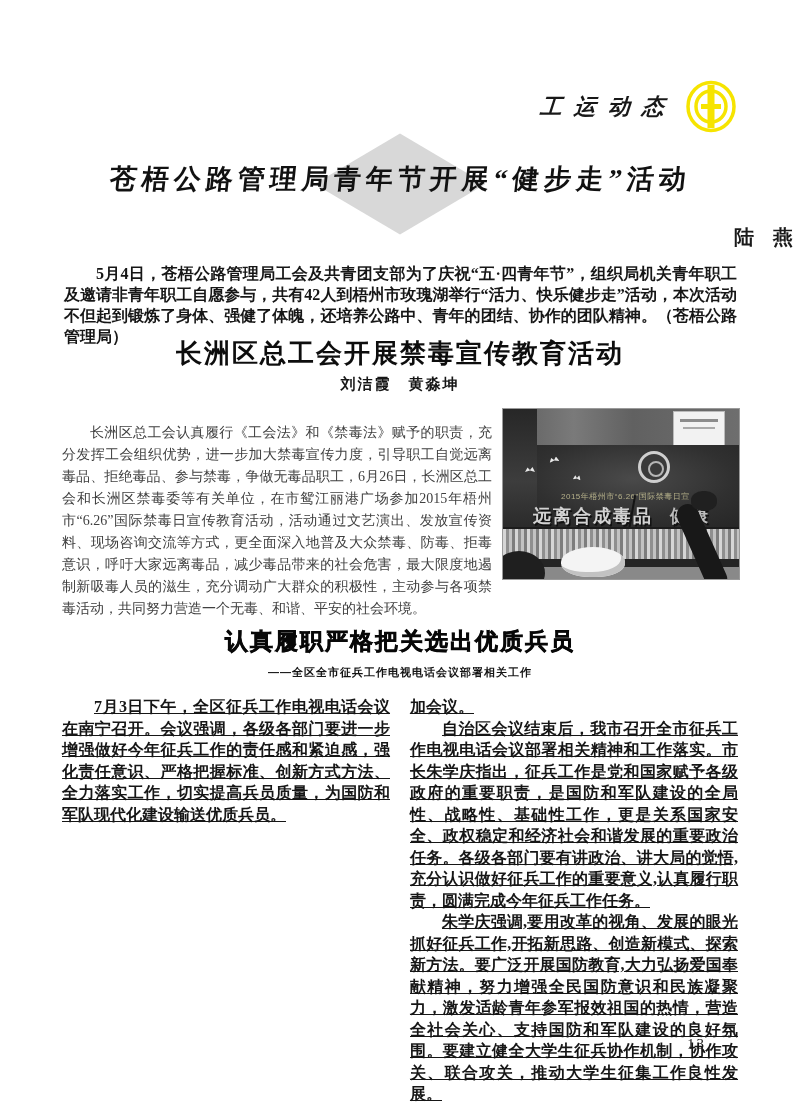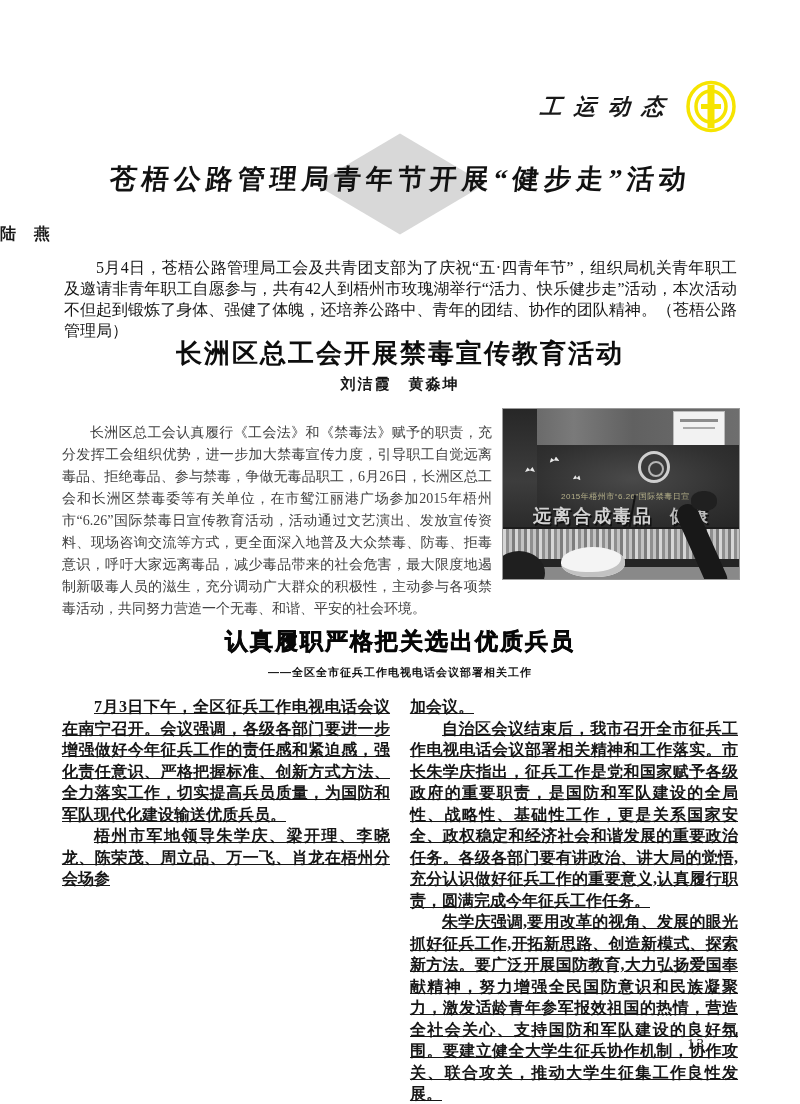--- a/index.html
+++ b/index.html
@@ -36,26 +36,26 @@
     z-index:0;
   }
   .a1-title{
     position:relative;z-index:1;margin:0;
     font-family:"Liberation Serif","DejaVu Serif",serif;
     font-weight:bold;font-size:27px;letter-spacing:5px;
     transform:skewX(-6deg);
     color:#111;
   }
   .a1-author{
-    margin-top:14px;text-align:left;
-    font-size:16px;font-weight:bold;letter-spacing:7px;color:#1a1a1a;
+    margin-top:14px;text-align:right;
+    font-size:20px;font-weight:bold;letter-spacing:7px;color:#1a1a1a;
   }
   .a1-body{
     margin:12px 63px 0 64px;
-    font-size:16px;line-height:21px;font-weight:400;
+    font-size:16px;line-height:21px;font-weight:700;
     text-align:justify;text-indent:2em;color:#161616;
   }
   
   .article2{position:absolute;left:0;top:336px;width:800px;}
   .a2-title{
     margin:0;text-align:center;
     font-family:"Liberation Sans","DejaVu Sans",sans-serif;
     font-weight:bold;font-size:26px;letter-spacing:2px;color:#0d0d0d;
   }
   .a2-authors{
@@ -212,21 +212,20 @@
       </figure>
     </div>
   </section>
 
   <section class="article3">
     <h2 class="a3-title">认真履职严格把关选出优质兵员</h2>
     <div class="a3-subtitle">——全区全市征兵工作电视电话会议部署相关工作</div>
     <div class="a3-columns">
       <div class="a3-col">
         <p class="indent">7月3日下午，全区征兵工作电视电话会议在南宁召开。会议强调，各级各部门要进一步增强做好今年征兵工作的责任感和紧迫感，强化责任意识、严格把握标准、创新方式方法、全力落实工作，切实提高兵员质量，为国防和军队现代化建设输送优质兵员。</p>
-        <p class="indent">梧州市军地领导朱学庆、梁开理、李晓龙、陈荣茂、周立品、万一飞、肖龙在梧州分会场参</p>
       </div>
       <div class="a3-col">
         <p>加会议。</p>
         <p class="indent">自治区会议结束后，我市召开全市征兵工作电视电话会议部署相关精神和工作落实。市长朱学庆指出，征兵工作是党和国家赋予各级政府的重要职责，是国防和军队建设的全局性、战略性、基础性工作，更是关系国家安全、政权稳定和经济社会和谐发展的重要政治任务。各级各部门要有讲政治、讲大局的觉悟,充分认识做好征兵工作的重要意义,认真履行职责，圆满完成今年征兵工作任务。</p>
         <p class="indent">朱学庆强调,要用改革的视角、发展的眼光抓好征兵工作,开拓新思路、创造新模式、探索新方法。要广泛开展国防教育,大力弘扬爱国奉献精神，努力增强全民国防意识和民族凝聚力，激发适龄青年参军报效祖国的热情，营造全社会关心、支持国防和军队建设的良好氛围。要建立健全大学生征兵协作机制，协作攻关、联合攻关，推动大学生征集工作良性发展。</p>
       </div>
     </div>
   </section>
 
   <div class="pagenum">13</div>

